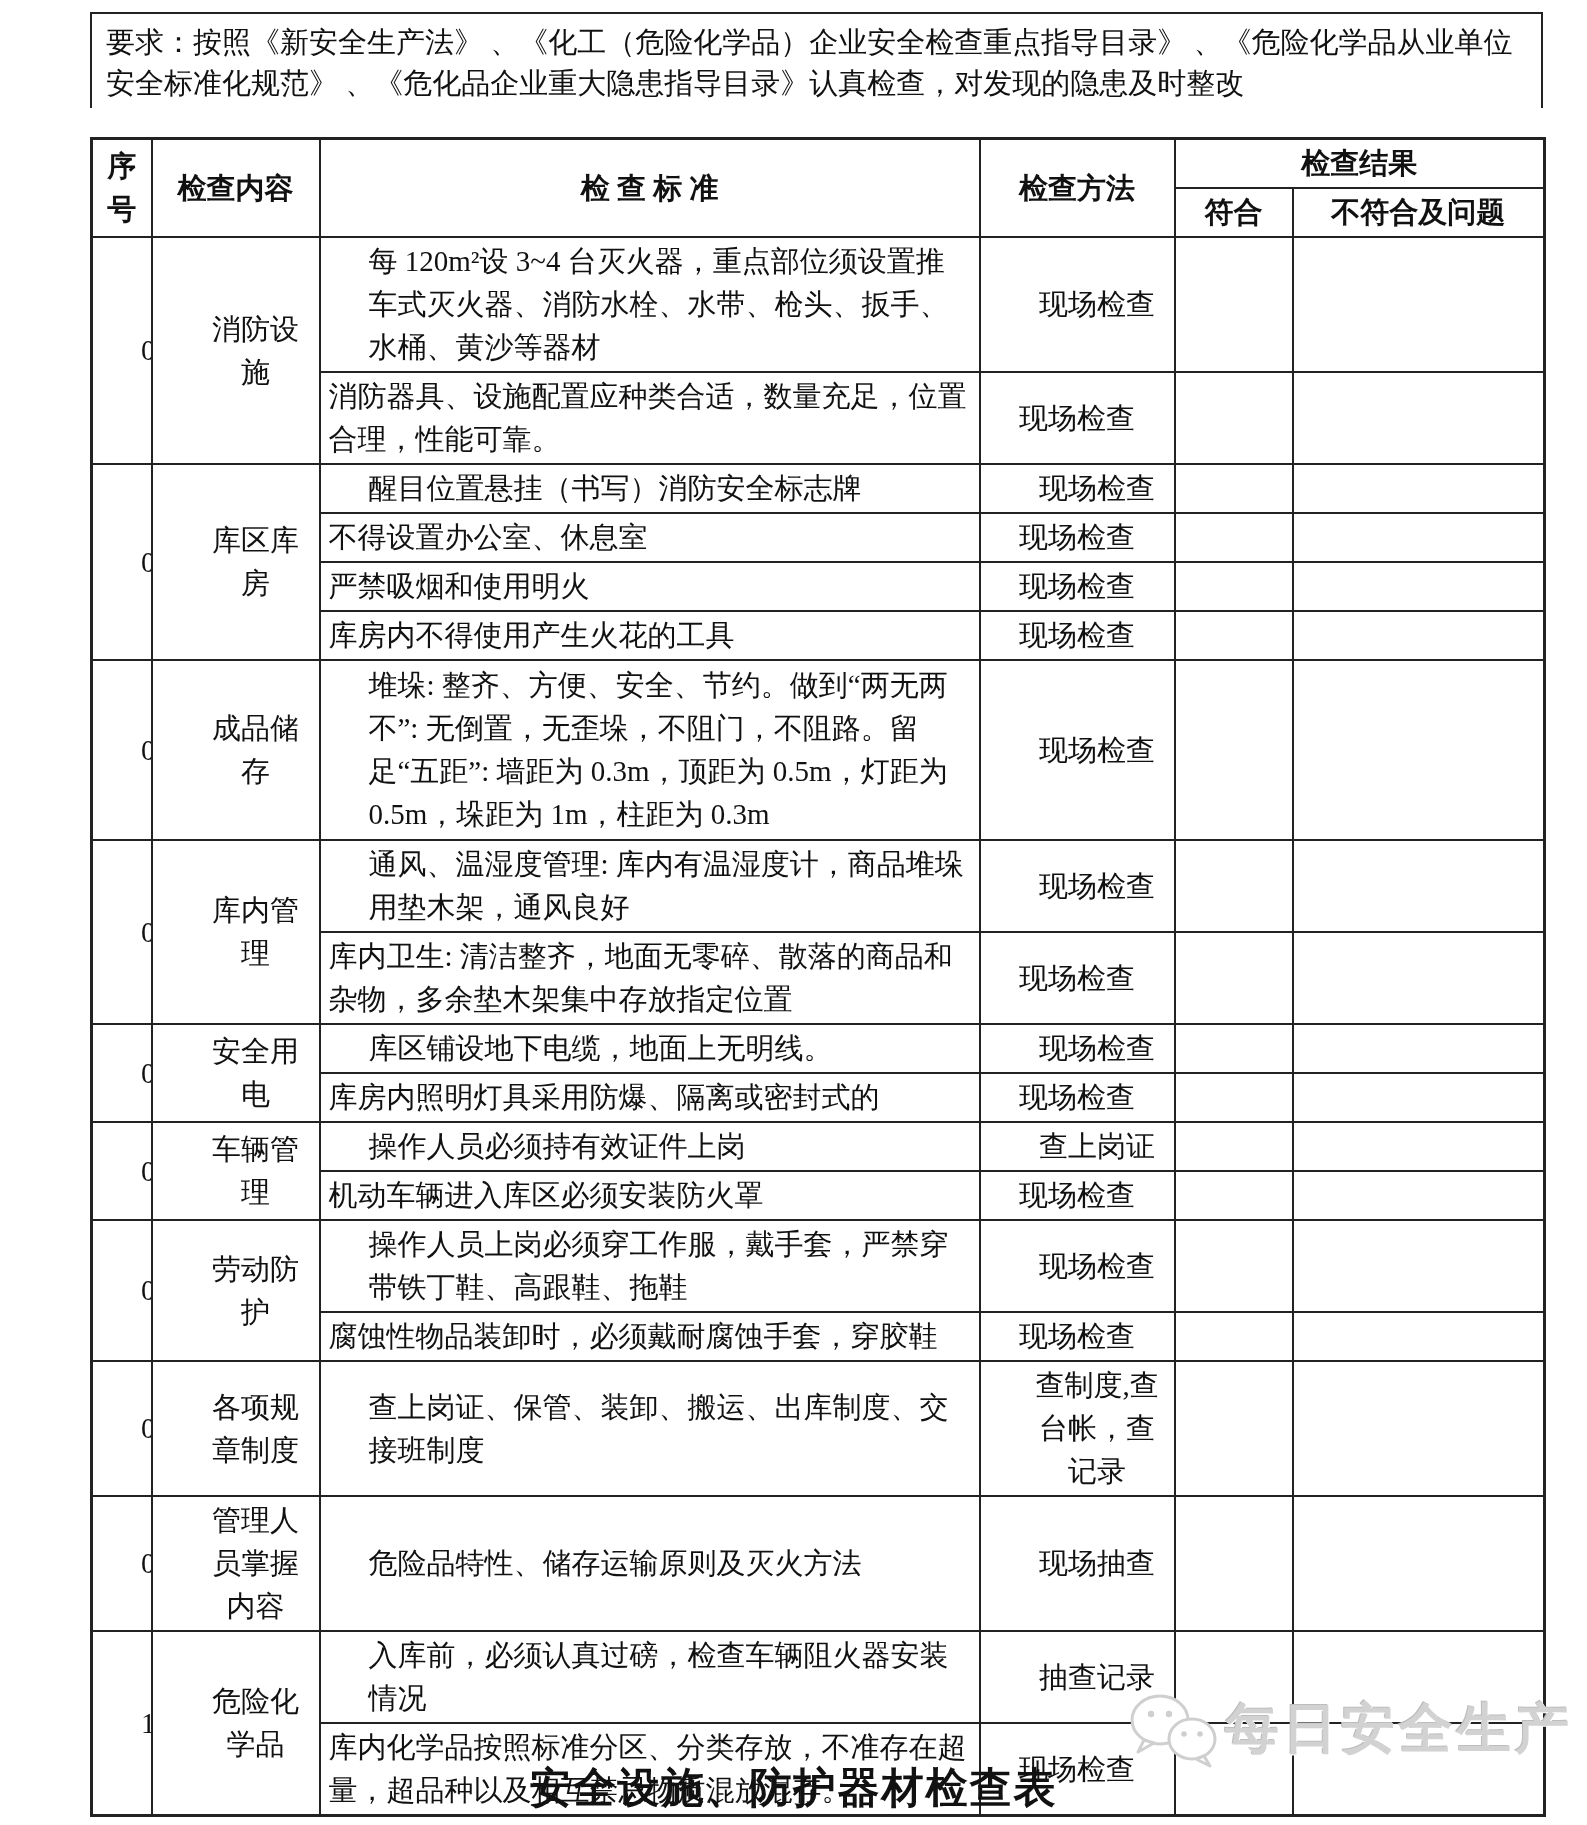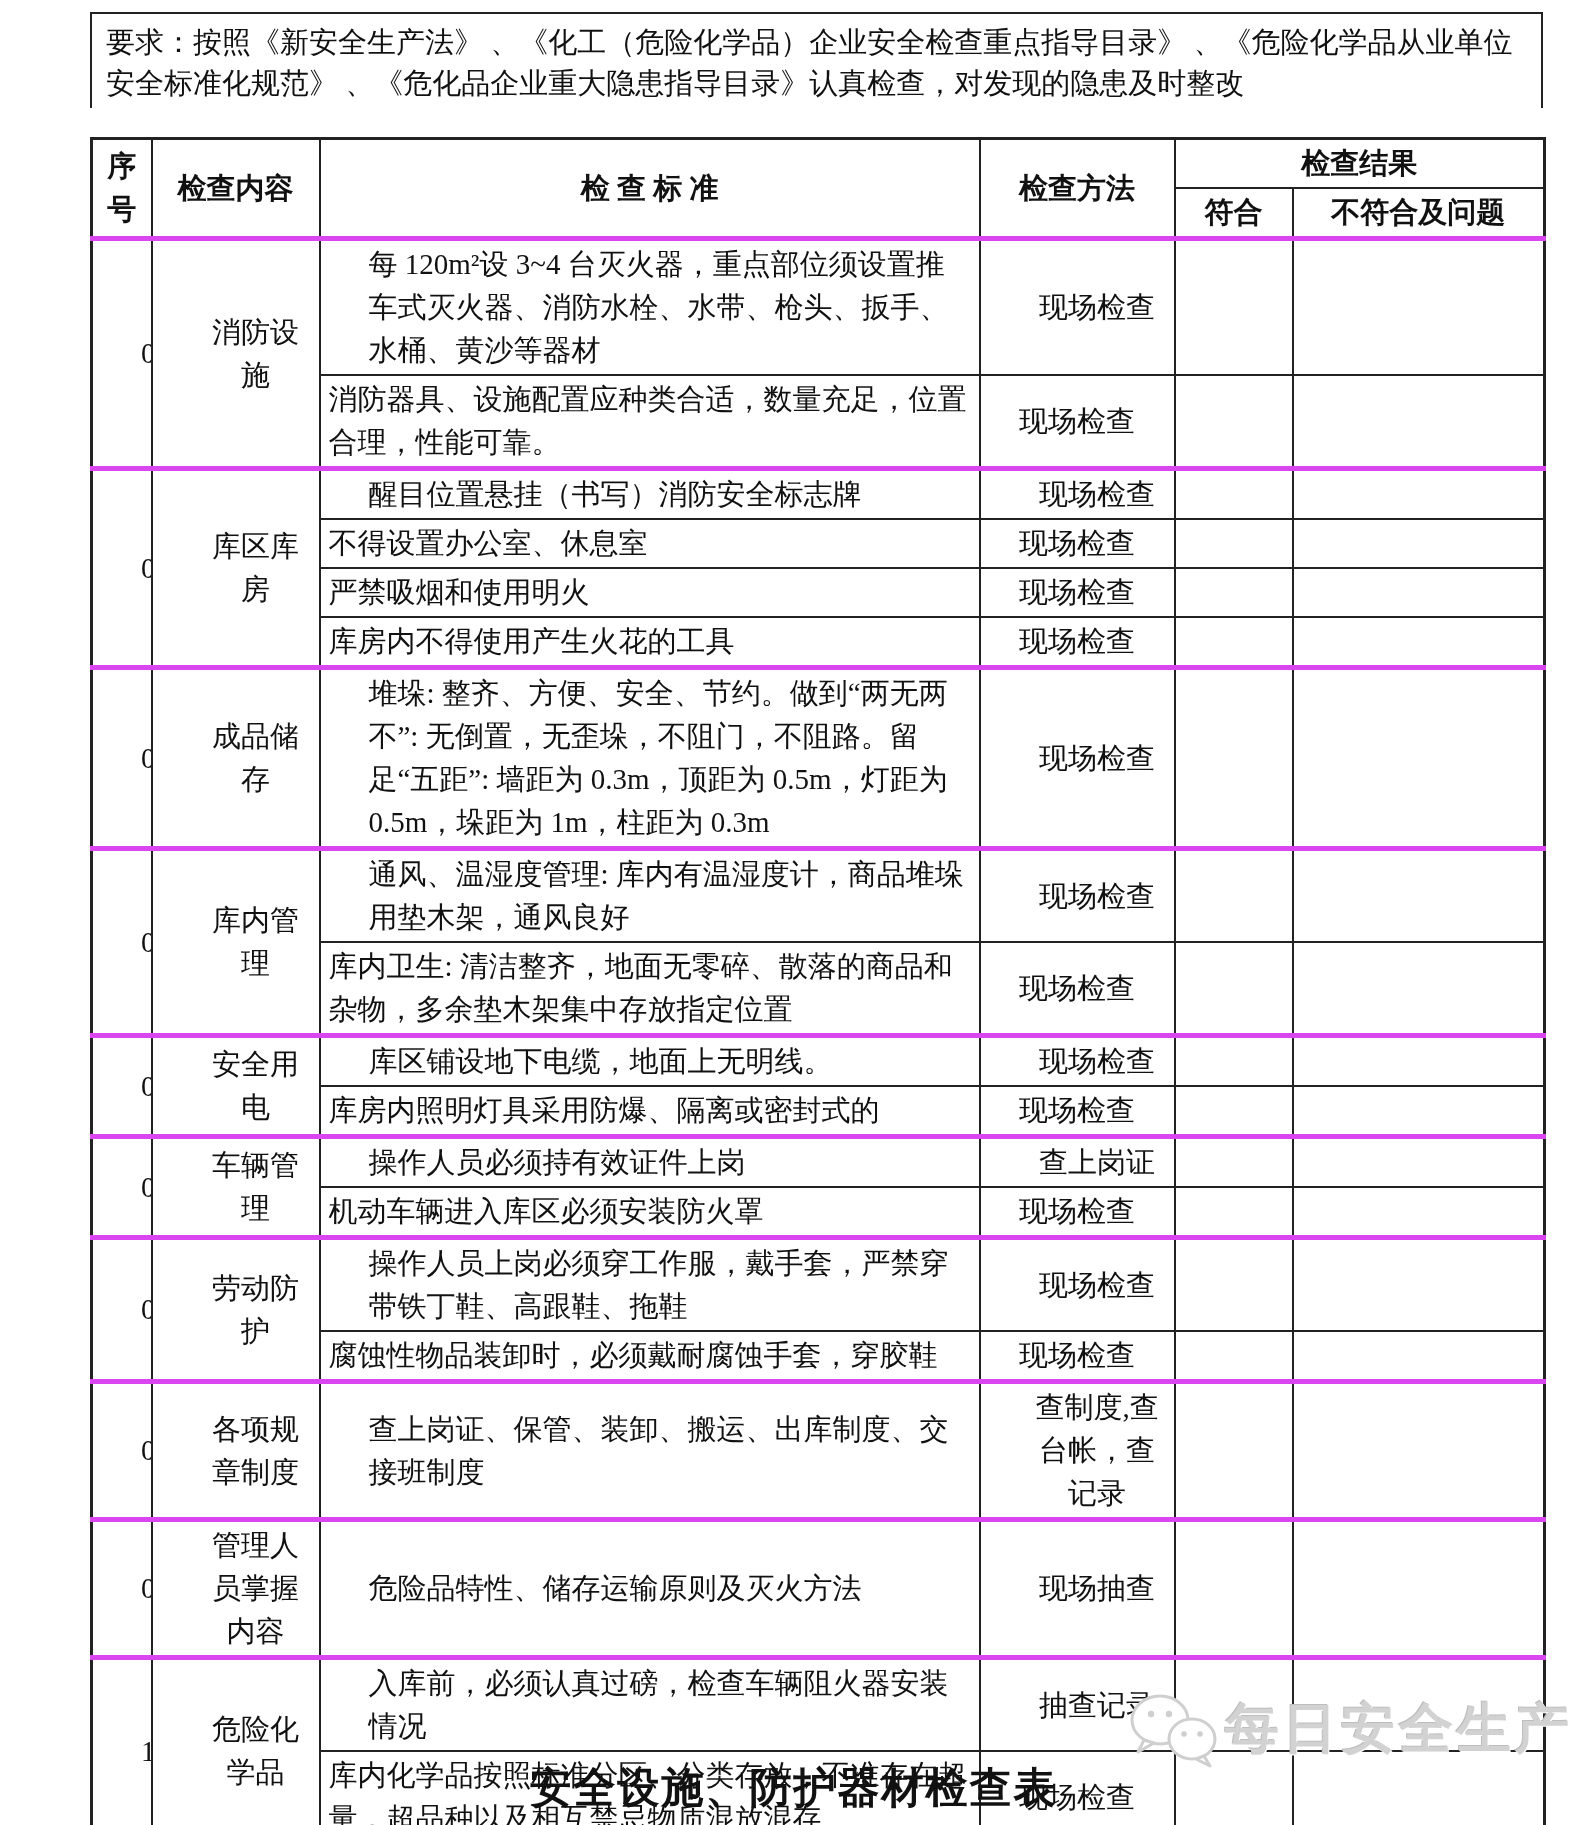--- a/index.html
+++ b/index.html
@@ -25,21 +25,21 @@
     font-size:29px;line-height:43px;
   }
   table.check{border:3px solid #222;margin-top:29px;}
   table.check td, table.check th{
     border:2px solid #222;
     vertical-align:middle;
     padding:2px 8px;
     box-sizing:border-box;
     overflow:hidden;
   }
-  tr.gs td{border-top:5px solid #d946ef;padding-left:48px;}
+  tr.gs td{border-top:1px solid #d946ef;padding-left:48px;}
   thead th{font-weight:bold;text-align:center;padding:2px 4px;}
   thead tr{height:44px;}
   .c-no{text-align:center;}
   .c-content{text-align:center;}
   .c-content .wrap4{max-width:4.6em;margin:0 auto;text-align:center;}
   .c-std{text-align:left;padding-left:14px;padding-right:10px;}
   .c-mth{text-align:center;padding-left:4px;padding-right:4px;}
   .c-pass,.c-fail{background:#fff;}
   .no-cell .wrap1{max-width:1.2em;margin:0 auto;}
   

